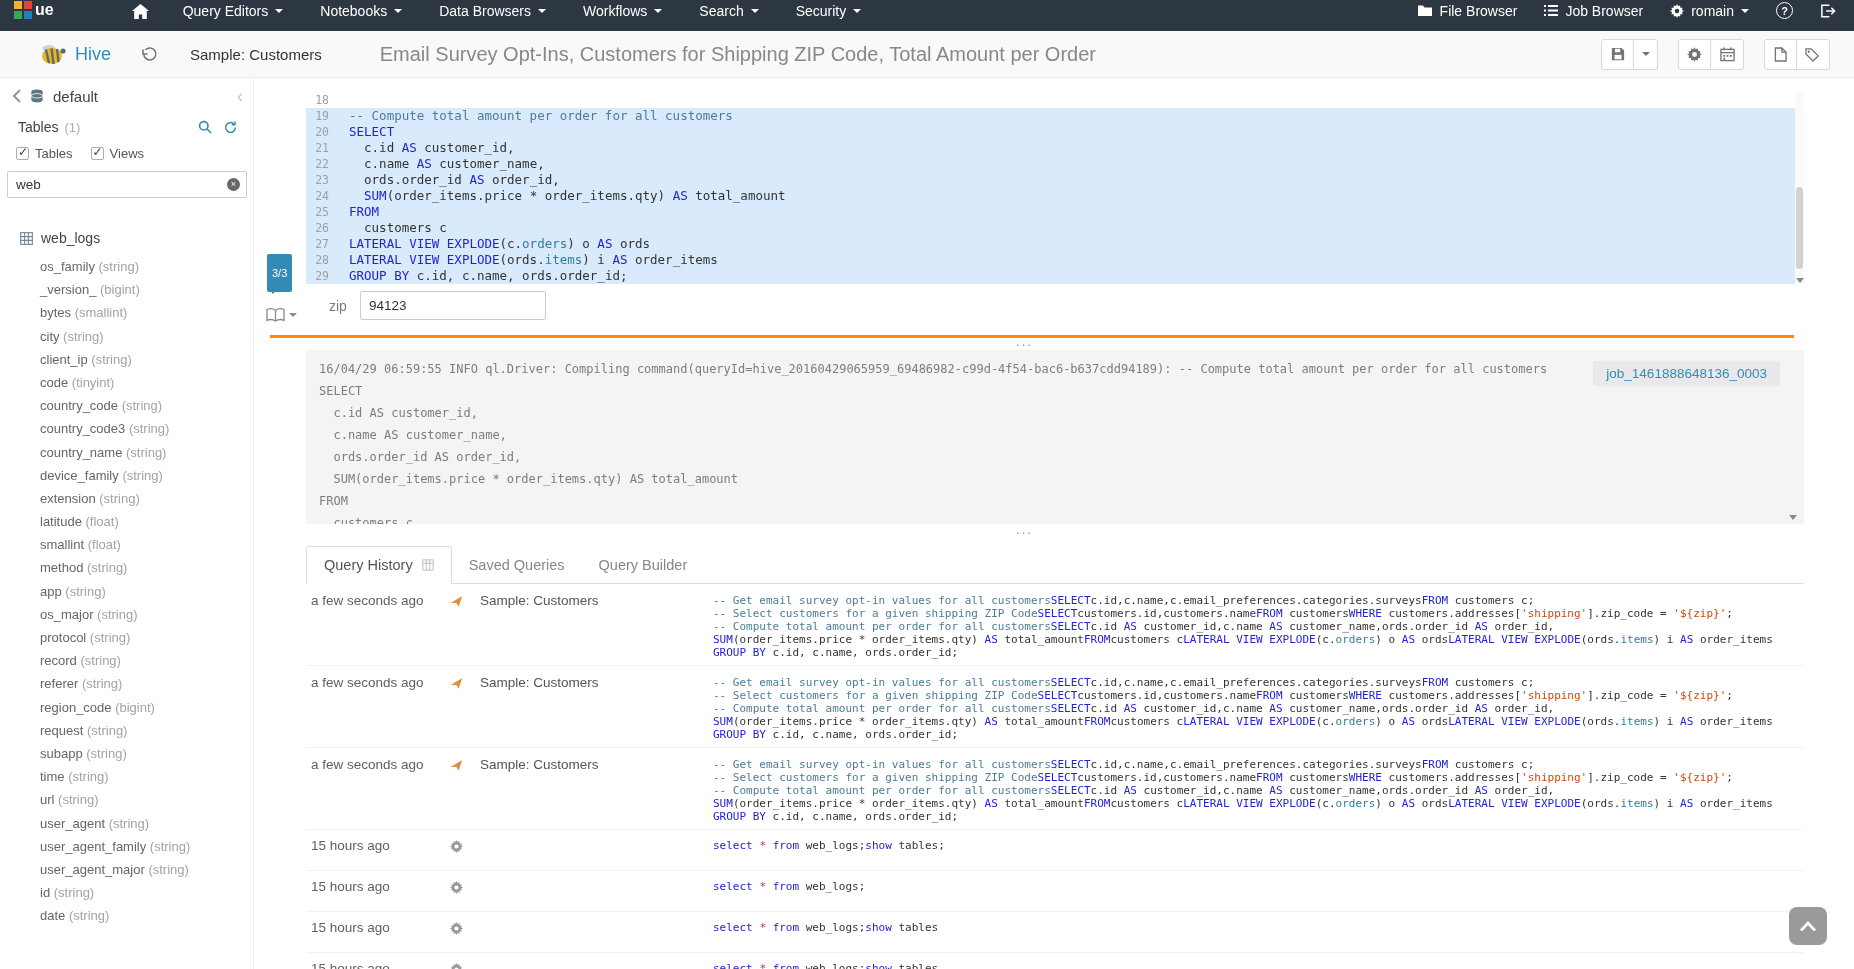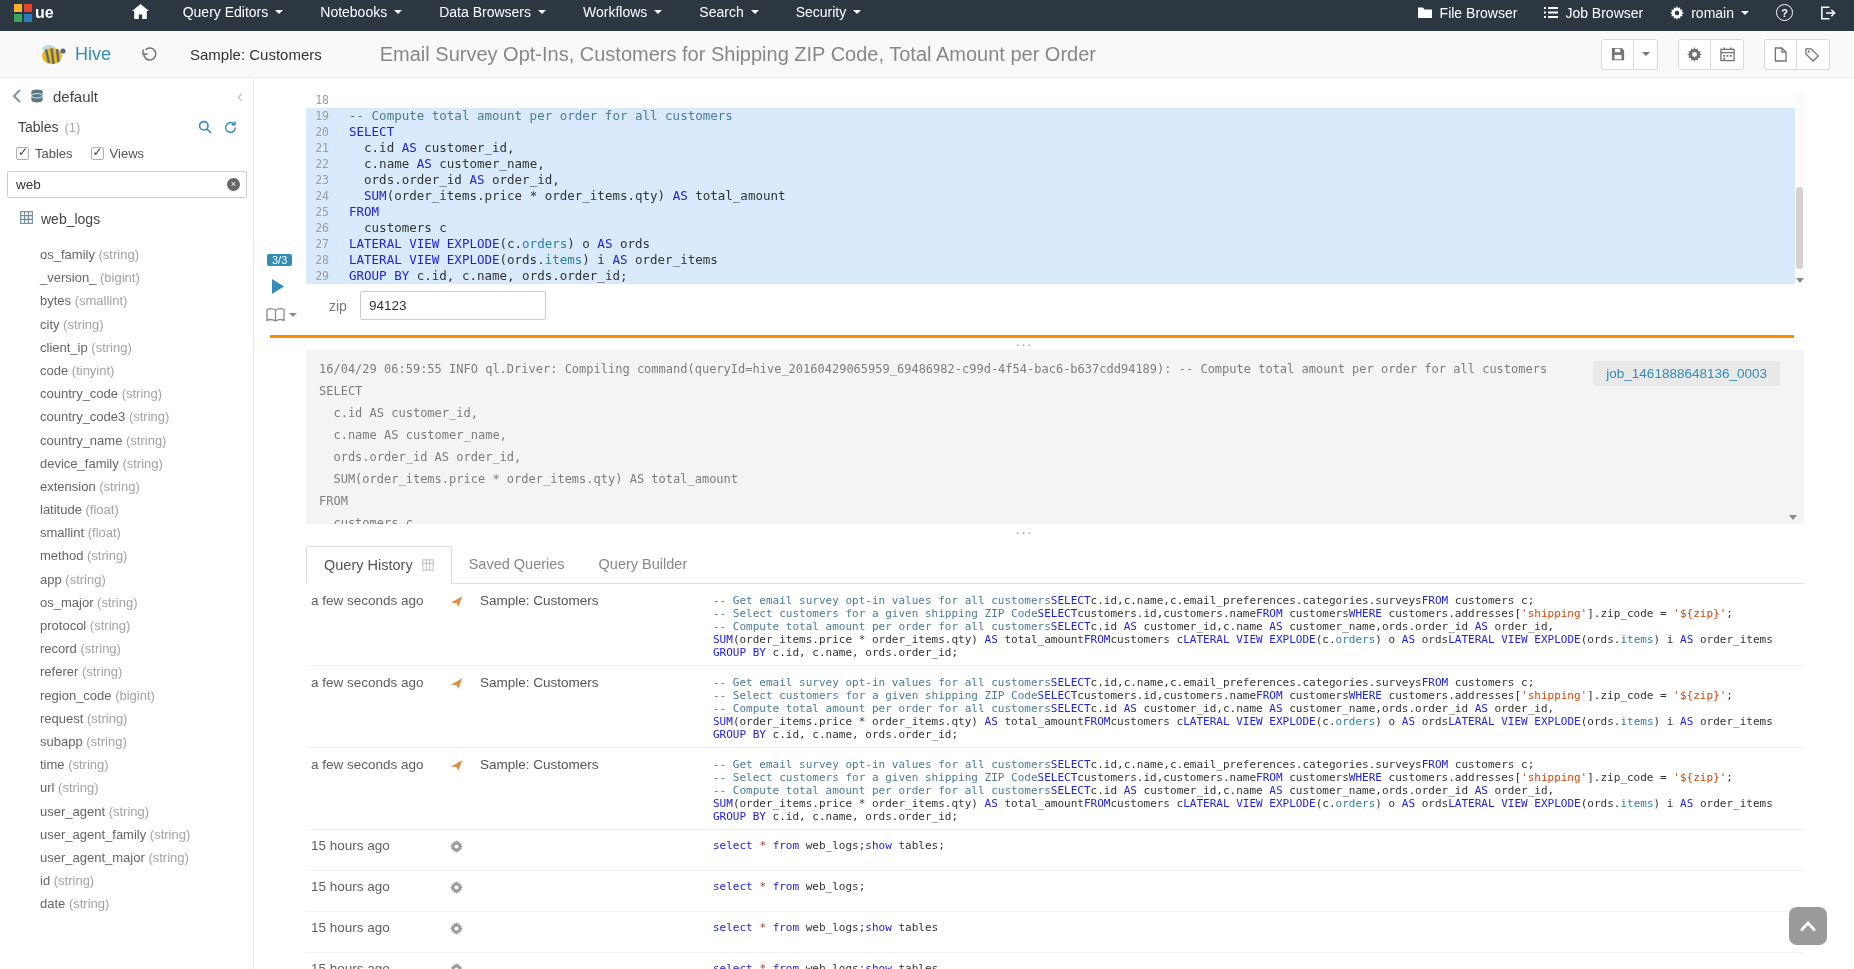--- a/index.html
+++ b/index.html
@@ -1,21 +1,21 @@
 <!DOCTYPE html>
 <html><head>
 <meta charset="utf-8">
 <style>
 *{margin:0;padding:0;box-sizing:border-box}
 body{width:1854px;height:969px;overflow:hidden;background:#fff;font-family:"Liberation Sans",sans-serif;position:relative}
 svg{display:block}
 .page{position:absolute;inset:0}
 
 
-.navbar{position:absolute;top:0;left:0;right:0;height:31px;background:#2c3742;display:flex;align-items:flex-start;padding:4px 14px;color:#fff;z-index:6}
+.navbar{position:absolute;top:0;left:0;right:0;height:31px;background:#2c3742;display:flex;align-items:flex-end;padding:12px 14px;color:#fff;z-index:6}
 .brand{display:flex;align-items:center;cursor:pointer}
 .logo-mark{display:grid;grid-template-columns:8px 8px;grid-template-rows:8px 8px;gap:2px}
 .logo-mark i{display:block;width:8px;height:8px}
 .lm1{background:#f9b02b}.lm2{background:#e5452f}.lm3{background:#39a85b}.lm4{background:#2b7bbb}
 .brand-text{font-size:16px;font-weight:bold;margin-left:3px}
 .nav-home{margin-left:78px;cursor:pointer}
 .nav-menus{display:flex;margin-left:34px;gap:37px}
 .nav-item{display:flex;align-items:center;gap:7px;font-size:14px;cursor:pointer;white-space:nowrap}
 .caret{width:0;height:0;border-left:4px solid transparent;border-right:4px solid transparent;border-top:4px solid #fff}
 .caret-dark{border-top-color:#737373}
@@ -49,30 +49,30 @@
 .tables-actions>span{cursor:pointer}
 .filter-row{height:26px;display:flex;align-items:center;gap:18px;padding-left:16px;font-size:13px;color:#555}
 .filter-row label{display:flex;align-items:center;cursor:pointer}
 .checkbox{width:13px;height:13px;border:1px solid #aeaeae;border-radius:2px;position:relative;background:#fff;display:inline-block;margin-right:6px}
 .checkbox::after{content:"✓";position:absolute;left:1px;top:-3px;font-size:12px;color:#444}
 .search-row{padding:5px 6px 5px 7px}
 .search-box{position:relative}
 .search-input{width:100%;height:27px;border:1px solid #ccc;border-radius:2px;padding:0 26px 0 8px;font-size:13.5px;color:#333;font-family:"Liberation Sans",sans-serif;outline:none}
 .clear-btn{position:absolute;right:7px;top:7px;width:13px;height:13px;background:#666;border-radius:50%;color:#fff;font-size:9px;line-height:13px;text-align:center;cursor:pointer}
 .clear-btn::after{content:"×"}
-.table-row{height:30px;margin-top:8px;display:flex;align-items:flex-start;gap:8px;padding-left:20px;cursor:pointer}
+.table-row{height:30px;margin-top:20px;display:flex;align-items:center;gap:8px;padding-left:20px;cursor:pointer}
 .table-name{font-size:14px;color:#444}
 .columns-list{margin-top:2px}
 .col-item{height:23.2px;line-height:23.2px;padding-left:40px;font-size:13px;white-space:nowrap;cursor:pointer}
 .col-name{color:#666}
 .col-type{color:#a3a3a3}
 
 
 .main{position:absolute;left:254px;top:78px;right:0;bottom:0;overflow:hidden}
-.stmt-badge{position:absolute;left:13px;top:176px;background:#338bb8;color:#fff;font-size:11px;padding:0 5px;border-radius:2px}
+.stmt-badge{position:absolute;left:13px;top:176px;background:#338bb8;color:#fff;font-size:11px;padding:13px 5px;border-radius:2px}
 .play-btn{position:absolute;left:17px;top:200px;cursor:pointer}
 .book-btn{position:absolute;left:12px;top:230px;display:flex;align-items:center;gap:4px;cursor:pointer}
 
 .editor{position:absolute;left:52px;top:14px;width:1498px;height:192px;font-family:"DejaVu Sans Mono",monospace;font-size:12.5px;cursor:text;overflow:hidden}
 .code-line{display:flex;height:16px;line-height:16px}
 .code-line.hl{background:#d8eafb}
 .ln{width:34px;text-align:right;padding-right:11px;color:#9e9e9e;font-size:11.5px;flex:none}
 .lc{white-space:pre;padding-left:9px;color:#222}
 .tok-k{color:#2222d8}
 .tok-c{color:#4d7c96}
@@ -94,21 +94,21 @@
 .dots{position:absolute;left:0;width:1540px;text-align:center;color:#9a9a9a;font-size:14px;letter-spacing:1px;height:9px;line-height:7px;cursor:row-resize}
 .d1{top:263px}
 .d2{top:451px}
 
 .log{position:absolute;left:52px;top:272px;width:1498px;height:174px;background:#f4f4f4;padding:8px 0 0 13px;font-family:"DejaVu Sans Mono",monospace;font-size:12px;color:#7d7d7d;overflow:hidden}
 .log-line{height:22px;line-height:22px;white-space:pre;overflow:hidden}
 .job-box{position:absolute;top:11px;right:24px;background:#e9e9e9;padding:5px 13px;border-radius:2px}
 .job-link{color:#338bb8;font-size:13.5px;font-family:"Liberation Sans",sans-serif;text-decoration:none;cursor:pointer}
 .log-arrow{position:absolute;right:7px;bottom:4px}
 
-.tabs-row{position:absolute;left:52px;top:468px;width:1498px;height:38px;border-bottom:1px solid #ddd;display:flex;align-items:flex-start}
+.tabs-row{position:absolute;left:52px;top:468px;width:1498px;height:38px;border-bottom:1px solid #ddd;display:flex;align-items:flex-end}
 .tab{padding:10px 17px;font-size:14.5px;color:#888;cursor:pointer;display:flex;align-items:center;gap:9px}
 .tab.active{background:#fff;border:1px solid #ddd;border-bottom:1px solid #fff;color:#555;margin-bottom:-1px;border-radius:3px 3px 0 0}
 
 .history{position:absolute;left:52px;top:506px;width:1498px;bottom:0;overflow:hidden}
 .h-row{display:flex;align-items:flex-start;padding:10px 0 6px 5px;border-bottom:1px solid #f1f1f1;cursor:pointer}
 .h-row.compact{padding:9px 0 17px 5px}
 .h-time{width:139px;flex:none;font-size:13.5px;color:#5f5f5f;line-height:14px}
 .h-icon{width:30px;flex:none;padding-top:1px}
 .h-name{width:233px;flex:none;font-size:13.5px;color:#555;line-height:14px}
 .h-sql{flex:1;font-family:"DejaVu Sans Mono",monospace;font-size:11px;overflow:hidden}

